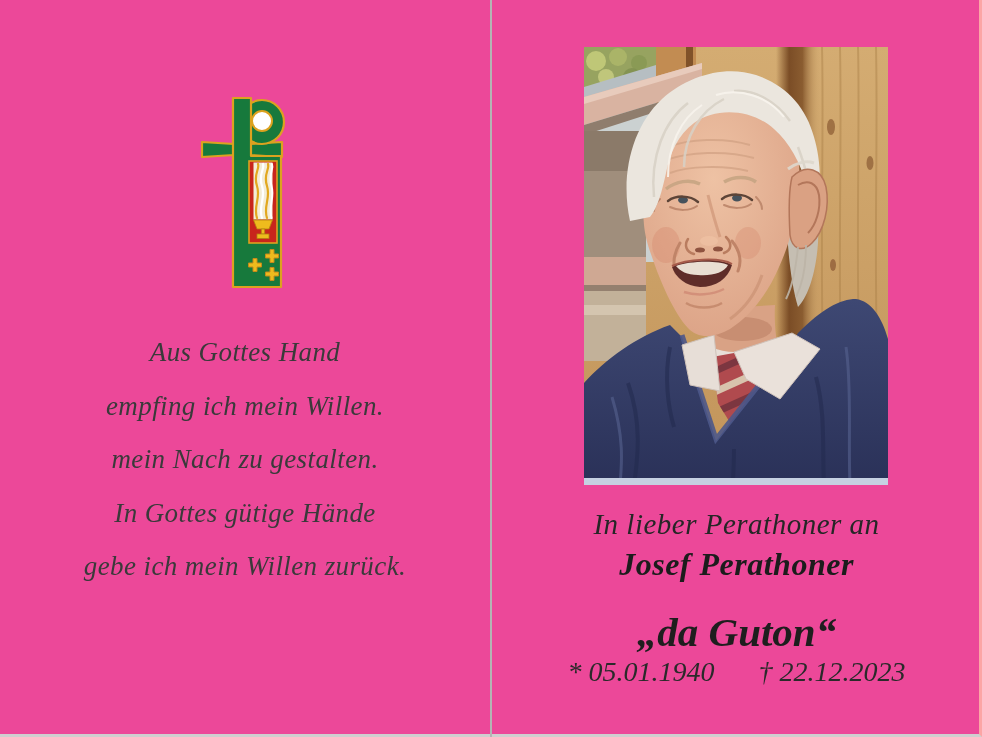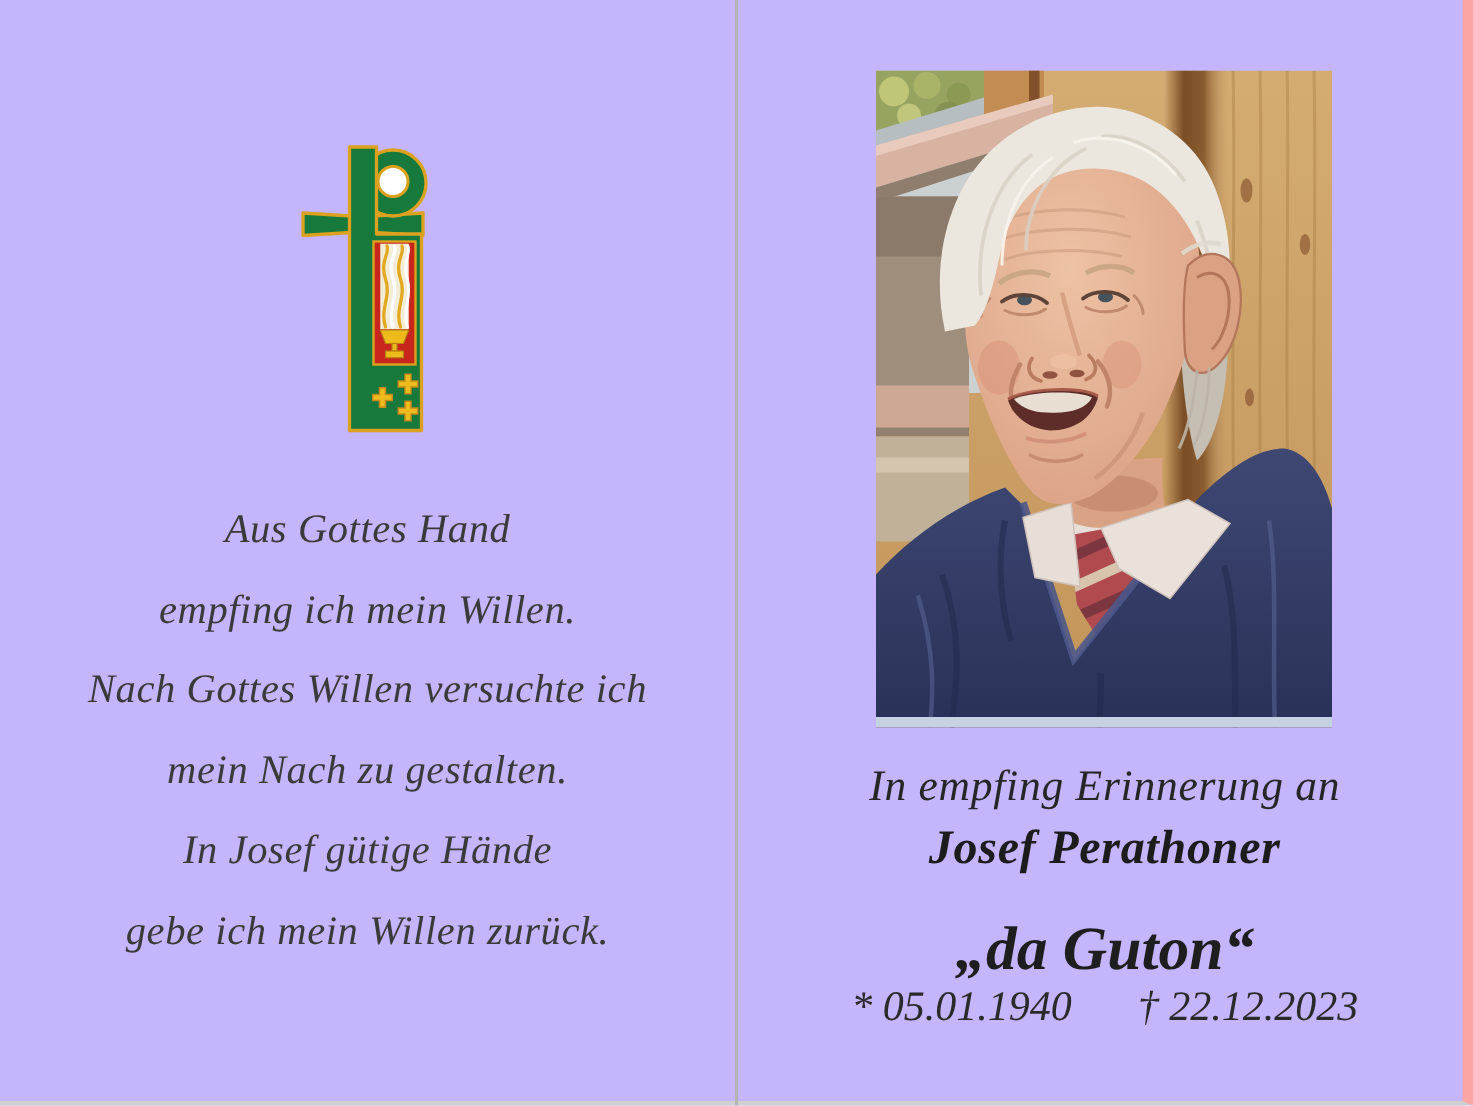--- a/index.html
+++ b/index.html
@@ -1,19 +1,19 @@
 <!DOCTYPE html>
 <html><head>
 <meta charset="utf-8">
 <style>
   html,body{margin:0;padding:0;background:#ffffff;}
   body{width:982px;height:737px;position:relative;overflow:hidden;
        font-family:"Liberation Serif", serif;}
-  .card{position:absolute;inset:0;background:#c4b5fd;
-        border-right:7px solid #fca5a5;border-bottom:3px solid #cfcfcf;
+  .card{position:absolute;inset:0;background:#ec4899;
+        border-right:3px solid #fca5a5;border-bottom:3px solid #cfcfcf;
         box-sizing:border-box;}
   .panel{position:absolute;top:0;height:737px;}
   .panel.left{left:0;width:490px;}
   .panel.right{left:492px;width:489px;}
   .divider{position:absolute;left:490px;top:0;width:2px;height:737px;background:#b4b4b4;}
   .emblem{position:absolute;left:199px;top:92px;width:100px;height:202px;}
   .poem{position:absolute;left:0;top:326px;width:490px;text-align:center;
         font-style:italic;font-size:27px;line-height:53.6px;color:#3a3a3a;
         letter-spacing:0.4px;}
   .photo{position:absolute;left:92px;top:47px;width:304px;height:438px;}
@@ -64,23 +64,22 @@
       <g fill="#eebb1d" stroke="#c6891a" stroke-width="1">
         <path transform="translate(73,164)" d="M-2,-6.5 H2 V-2 H6.5 V2 H2 V6.5 H-2 V2 H-6.5 V-2 H-2 Z"></path>
         <path transform="translate(56,173)" d="M-2,-6.5 H2 V-2 H6.5 V2 H2 V6.5 H-2 V2 H-6.5 V-2 H-2 Z"></path>
         <path transform="translate(73,182)" d="M-2,-6.5 H2 V-2 H6.5 V2 H2 V6.5 H-2 V2 H-6.5 V-2 H-2 Z"></path>
       </g>
     </svg>
 
     <div class="poem">
       <div>Aus Gottes Hand</div>
       <div>empfing ich mein Willen.</div>
-      <div>Nach Gottes Willen versuchte ich</div>
       <div>mein Nach zu gestalten.</div>
-      <div>In Josef gütige Hände</div>
+      <div>In Gottes gütige Hände</div>
       <div>gebe ich mein Willen zurück.</div>
     </div>
   </section>
 
   <div class="divider"></div>
 
   <section class="panel right">
 
     <div class="photo">
       <svg width="304" height="438" viewBox="0 0 304 438" xmlns="http://www.w3.org/2000/svg">
@@ -252,20 +251,20 @@
             <path d="M214,200 C212,220 208,240 202,252"></path>
             <path d="M222,198 C222,218 218,238 212,250"></path>
             <path d="M204,122 C212,116 222,113 230,116" stroke="#ded8cd" stroke-width="3"></path>
           </g>
         </g>
 
         <rect x="0" y="431" width="304" height="7" fill="#c6d1e2"></rect>
       </svg>
     </div>
 
-    <div class="r-text intro">In empfing Erinnerung an</div>
+    <div class="r-text intro">In lieber Perathoner an</div>
     <div class="r-text name">Josef Perathoner</div>
     <div class="r-text nickname">„da Guton“</div>
     <div class="r-text dates">
       <span>* 05.01.1940</span><span class="gap"></span><span>† 22.12.2023</span>
     </div>
   </section>
 </div>
 
 </body></html>

